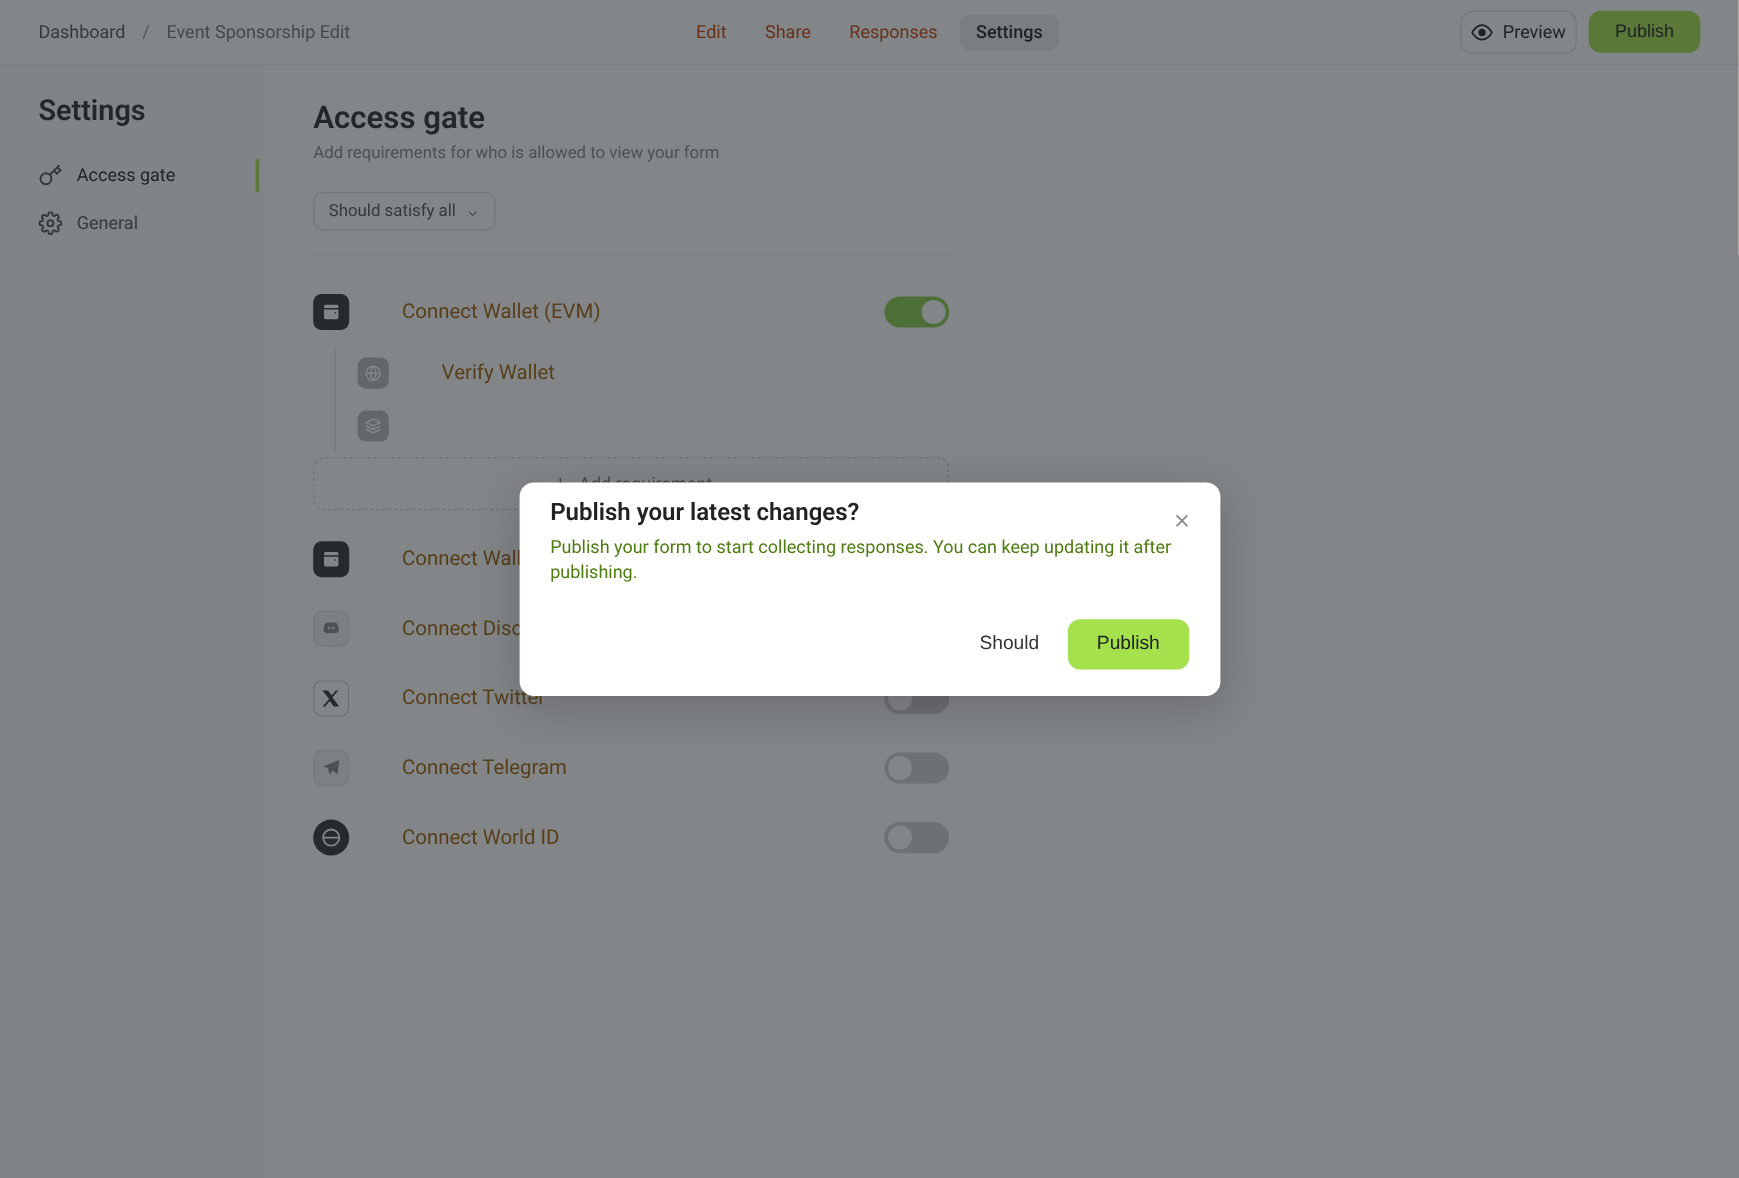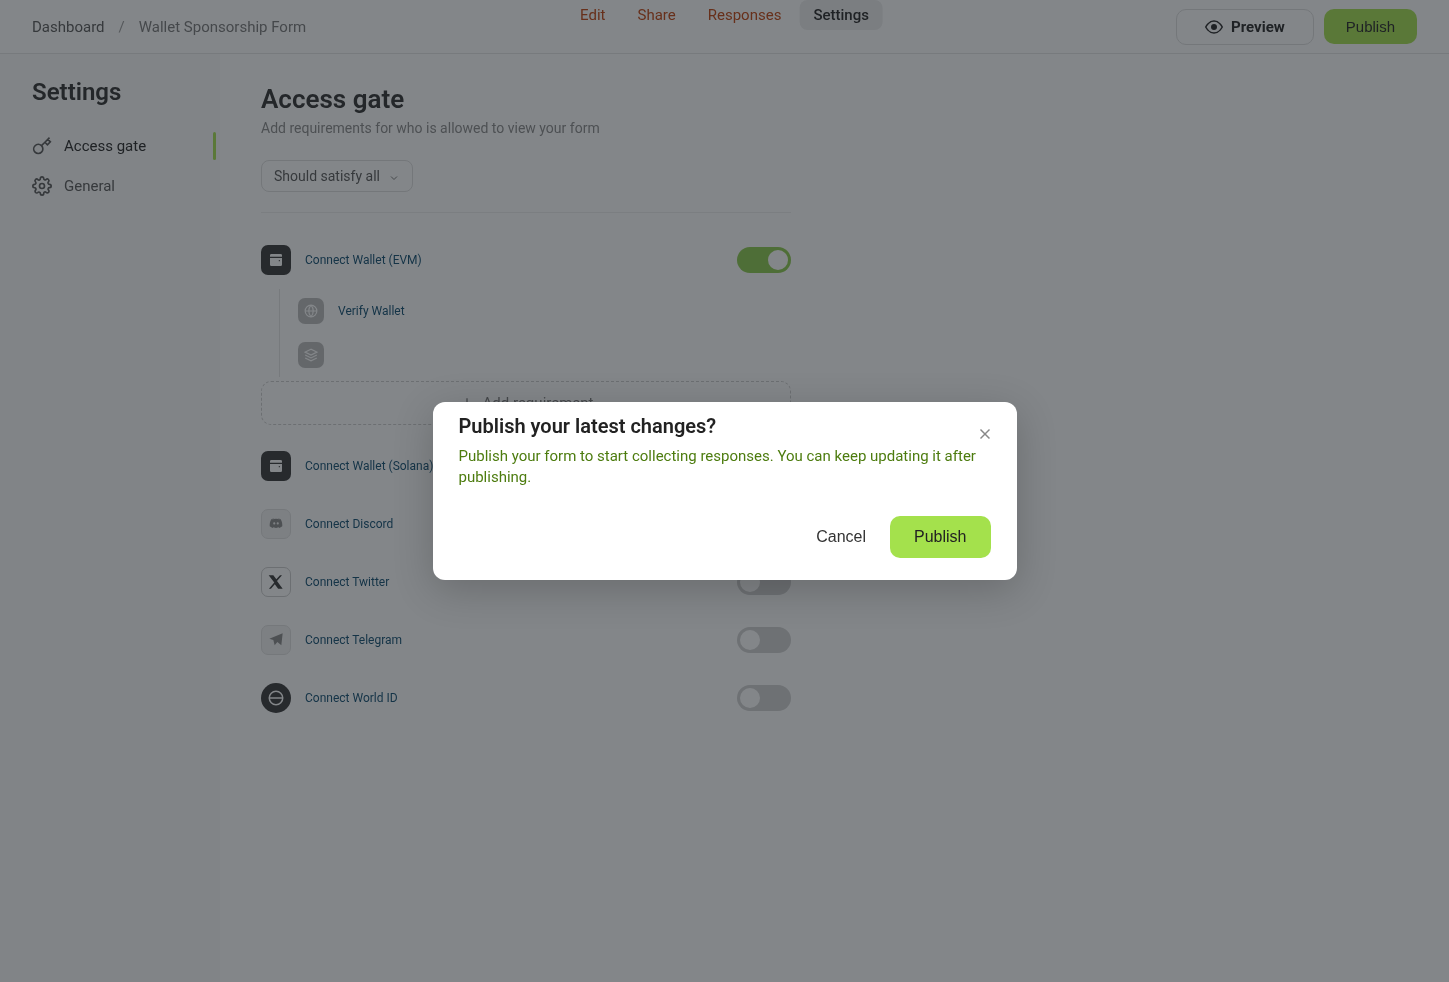--- a/index.html
+++ b/index.html
@@ -12,20 +12,21 @@
     height: 982px;
     overflow: hidden;
     position: relative;
   }
   
   
   .header {
     height: 54px;
     border-bottom: 1px solid #e5e5e5;
     display: flex;
+    align-items: center;
     padding: 0 32px;
     background: #fff;
   }
   .breadcrumb { display: flex; align-items: center; gap: 14px; font-size: 15px; }
   .breadcrumb-link { color: #555; cursor: pointer; }
   .breadcrumb-sep { color: #999; }
   .breadcrumb-current { color: #777; }
   .nav-tabs {
     position: absolute;
     left: 50%;
@@ -33,23 +34,22 @@
     display: flex;
     gap: 4px;
     font-size: 15px;
   }
   .nav-tab { padding: 6px 14px; color: #c2410c; cursor: pointer; border-radius: 8px; }
   .nav-tab.active { background: #ededed; color: #222; font-weight: 500; }
   .header-actions { margin-left: auto; display: flex; gap: 10px; align-items: center; }
   .preview-btn {
     display: flex; align-items: center; gap: 8px;
     border: 1px solid #ddd; border-radius: 10px;
-    padding: 8px 28px; font-size: 15px; cursor: pointer; color: #222;
+    padding: 8px 8px; font-size: 15px; cursor: pointer; color: #222;
     background: #fff;
-    font-weight: bold;
   }
   .publish-btn {
     background: #a4e14c; border: none; border-radius: 10px;
     padding: 9px 22px; font-size: 15px; cursor: pointer; color: #222; font-weight: 500;
   }
   
   
   .main { display: flex; height: calc(100% - 54px); }
   .sidebar { width: 220px; padding: 24px 0 0 32px; background: #fafafa; }
   .sidebar-title { font-size: 24px; font-weight: 600; margin: 0 0 20px 0; color: #2d2d2d; }
@@ -82,21 +82,21 @@
     display: flex; align-items: center; padding: 14px 0;
   }
   .gate-icon-box {
     width: 30px; height: 30px; border-radius: 7px;
     display: flex; align-items: center; justify-content: center;
     background: #333; color: #fff; margin-right: 14px; flex-shrink: 0;
   }
   .gate-icon-box.light { background: #f2f2f2; border: 1px solid #e0e0e0; color: #666; }
   .gate-icon-box.dark-outline { background: #fff; border: 1px solid #ccc; color: #333; }
   .gate-icon-box.circle { background: #333; border-radius: 50%; }
-  .gate-label { font-size: 12px; color: #0c4a6e; flex: 1; }
+  .gate-label { font-size: 17px; color: #a16207; flex: 1; margin-left: 30px; }
   .gate-sub { margin-left: 18px; border-left: 1px solid #e5e5e5; padding-left: 0; }
   .gate-sub .gate-row { padding: 9px 0 9px 18px; }
   .gate-sub .gate-icon-box { width: 26px; height: 26px; background:#bbb; }
   
   .toggle {
     width: 54px; height: 26px; border-radius: 13px;
     background: #d0d0d0; position: relative; cursor: pointer; flex-shrink: 0;
   }
   .toggle.on { background: #8bc94b; }
   .toggle-knob {
@@ -139,21 +139,21 @@
   }
   svg { display: block; }
 </style>
 </head>
 <body>
 
 <div class="header">
   <div class="breadcrumb">
     <span class="breadcrumb-link">Dashboard</span>
     <span class="breadcrumb-sep">/</span>
-    <span class="breadcrumb-current">Wallet Sponsorship Form</span>
+    <span class="breadcrumb-current">Event Sponsorship Edit</span>
   </div>
   <div class="nav-tabs">
     <div class="nav-tab">Edit</div>
     <div class="nav-tab">Share</div>
     <div class="nav-tab">Responses</div>
     <div class="nav-tab active">Settings</div>
   </div>
   <div class="header-actions">
     <div class="preview-btn">
       <span>
@@ -315,17 +315,17 @@
       <span>
         <svg width="18" height="18" viewBox="0 0 24 24" fill="none" stroke="#888" stroke-width="2">
             <line x1="18" y1="6" x2="6" y2="18"></line>
             <line x1="6" y1="6" x2="18" y2="18"></line>
           </svg>
       </span>
     </div>
     <h3 class="modal-title">Publish your latest changes?</h3>
     <p class="modal-body">Publish your form to start collecting responses. You can keep updating it after publishing.</p>
     <div class="modal-actions">
-      <button class="modal-cancel">Cancel</button>
+      <button class="modal-cancel">Should</button>
       <button class="modal-publish">Publish</button>
     </div>
   </div>
 </div>
 
 </body></html>

